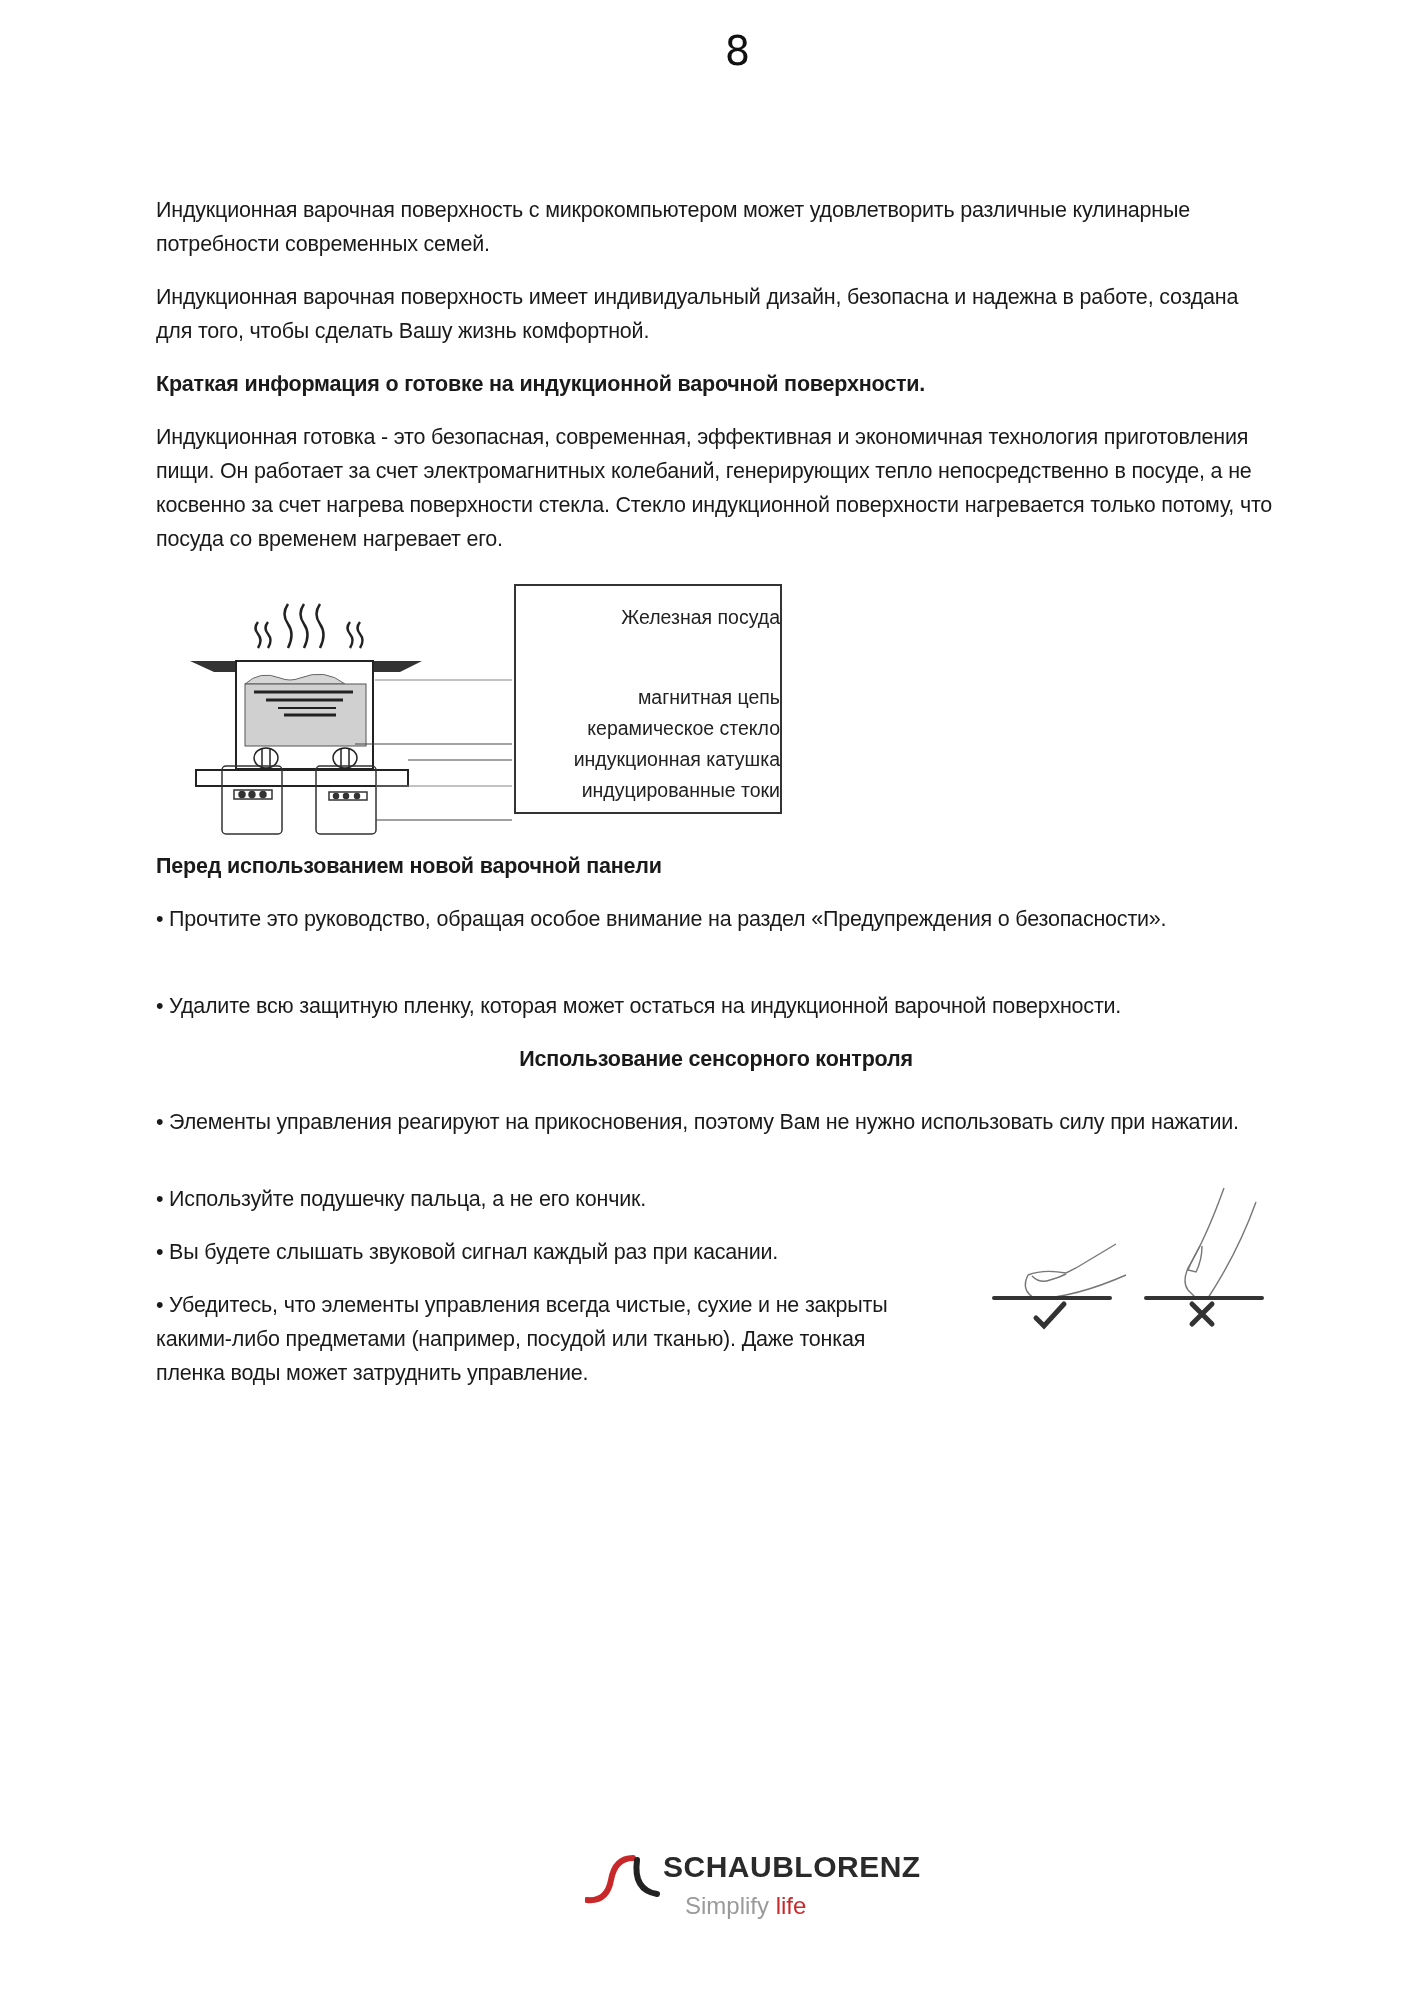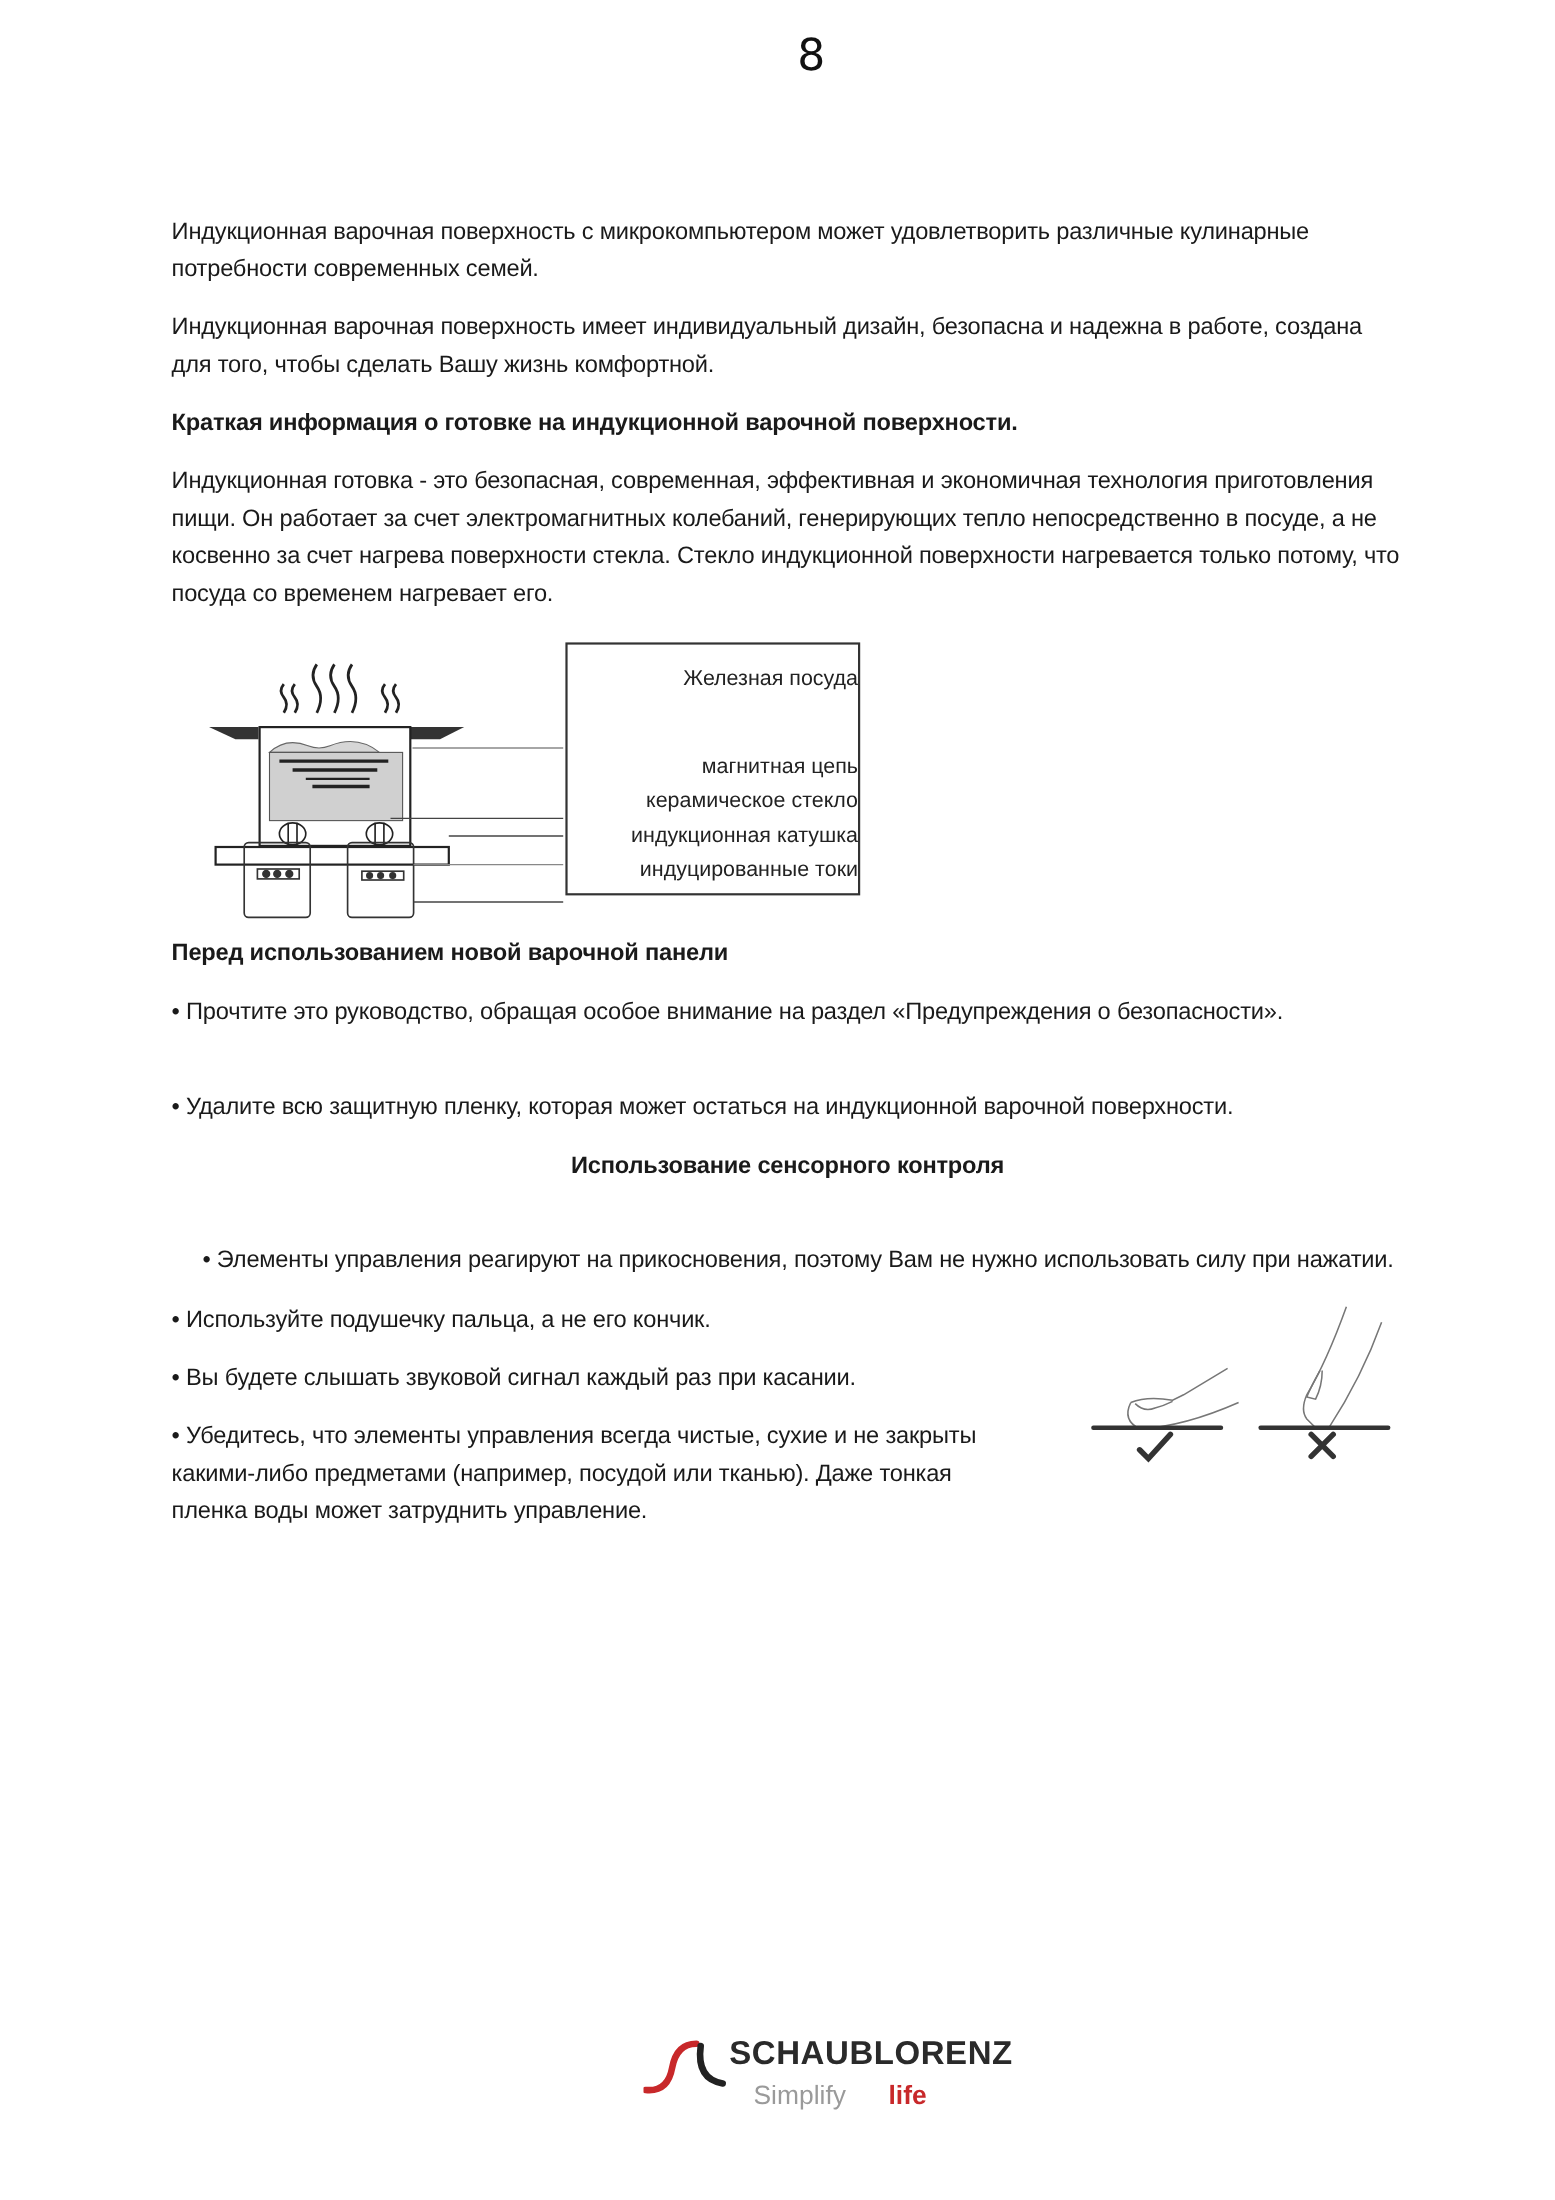--- a/index.html
+++ b/index.html
@@ -30,39 +30,39 @@
     .touch-fig { position: absolute; left: 986px; top: 1184px; width: 290px; height: 160px; }
     .logo { position: absolute; left: 585px; top: 1848px; width: 360px; height: 80px; text-align: right; }
     .logo-brand {
       position: absolute; left: 78px; top: 2px; font-family: "Liberation Sans", sans-serif;
       font-weight: bold; font-size: 30px; color: #2a2a2a; letter-spacing: 0.5px;
     }
     .logo-tag {
       position: absolute; left: 100px; top: 44px; font-family: "Liberation Sans", sans-serif;
       font-size: 24px; color: #9a9a9a;
     }
-    .logo-tag .accent { color: #c8282a; font-weight: bold; margin-left: 32px; }
+    .logo-tag .accent { color: #c8282a; font-weight: normal; }
   </style>
 </head>
 <body>
 
 <div class="page-number">8</div>
 
 <div class="content">
   <p class="para" style="top:193px;">Индукционная варочная поверхность с микрокомпьютером может удовлетворить различные кулинарные потребности современных семей.</p>
   <p class="para" style="top:280px;">Индукционная варочная поверхность имеет индивидуальный дизайн, безопасна и надежна в работе, создана для того, чтобы сделать Вашу жизнь комфортной.</p>
   <p class="para heading" style="top:367px;">Краткая информация о готовке на индукционной варочной поверхности.</p>
   <p class="para" style="top:420px;">Индукционная готовка - это безопасная, современная, эффективная и экономичная технология приготовления пищи. Он работает за счет электромагнитных колебаний, генерирующих тепло непосредственно в посуде, а не косвенно за счет нагрева поверхности стекла. Стекло индукционной поверхности нагревается только потому, что посуда со временем нагревает его.</p>
 
   <p class="para heading" style="top:849px;">Перед использованием новой варочной панели</p>
   <p class="para" style="top:902px;">• Прочтите это руководство, обращая особое внимание на раздел «Предупреждения о безопасности».</p>
   <p class="para" style="top:989px;">• Удалите всю защитную пленку, которая может остаться на индукционной варочной поверхности.</p>
 
   <p class="para heading" style="top:1042px;text-align:center;">Использование сенсорного контроля</p>
-  <p class="para" style="top:1128px;margin-left:28px;">• Элементы управления реагируют на прикосновения, поэтому Вам не нужно использовать силу при нажатии.</p>
+  <p class="para" style="top:1105px;">• Элементы управления реагируют на прикосновения, поэтому Вам не нужно использовать силу при нажатии.</p>
   <p class="para" style="top:1182px;">• Используйте подушечку пальца, а не его кончик.</p>
   <p class="para" style="top:1235px;">• Вы будете слышать звуковой сигнал каждый раз при касании.</p>
   <p class="para" style="top:1288px; width:770px;">• Убедитесь, что элементы управления всегда чистые, сухие и не закрыты какими-либо предметами (например, посудой или тканью). Даже тонкая пленка воды может затруднить управление.</p>
 </div>
 
 <svg class="diagram" viewBox="0 0 600 260" xmlns="http://www.w3.org/2000/svg">
   <g fill="none" stroke="#222" stroke-width="2.5">
     <path d="M68 42 q-5 6 0 12 q5 6 0 14"></path>
     <path d="M78 42 q-5 6 0 12 q5 6 0 14"></path>
     <path d="M98 24 q-7 10 0 20 q7 10 0 24"></path>

